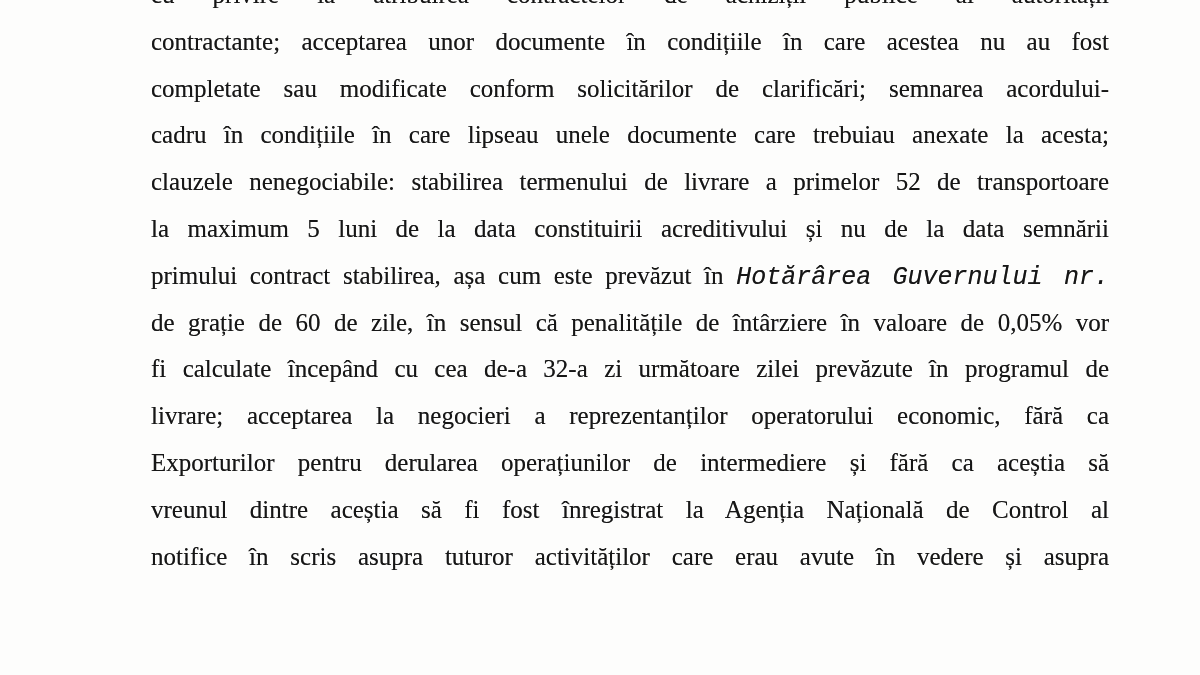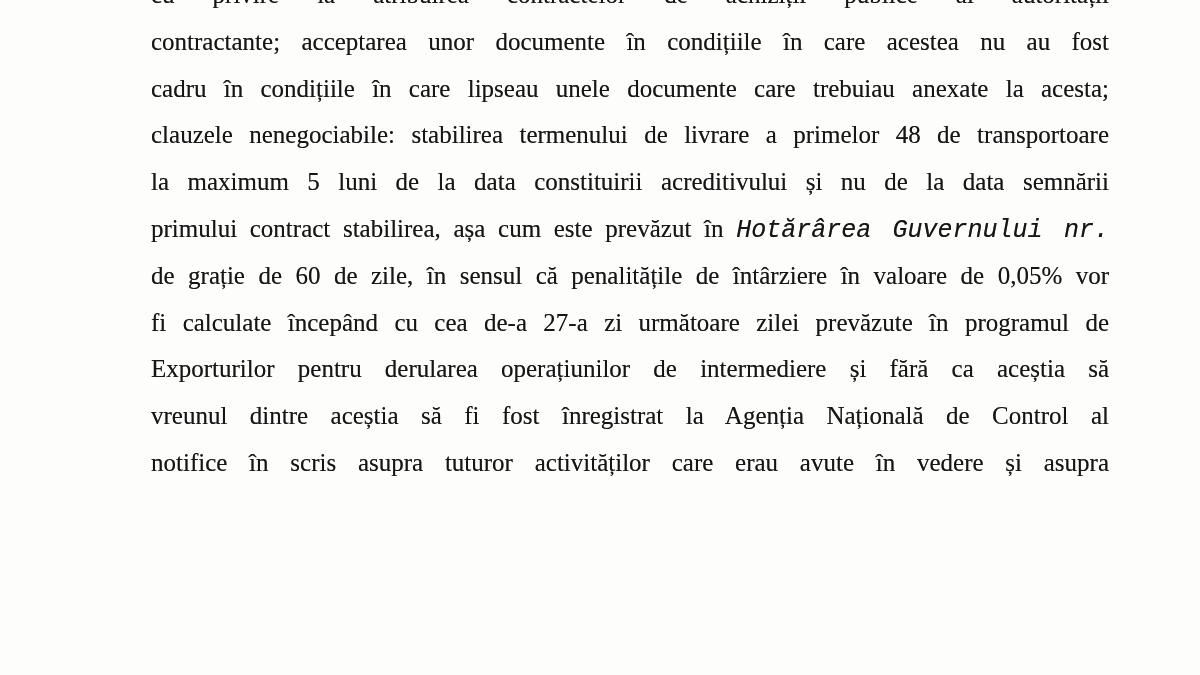--- a/index.html
+++ b/index.html
@@ -36,23 +36,25 @@
     font-family: Liberation Mono, monospace;
   }
 </style>
 </head>
 <body>
 
 <div class="page">
   <div class="textblock">
     <div class="line"><span>cu privire la atribuirea contractelor de achiziții publice ai autorității</span></div>
     <div class="line"><span>contractante; acceptarea unor documente în condițiile în care acestea nu au fost</span></div>
+    <div class="line"><span>completate sau modificate conform solicitărilor de clarificări; semnarea acordului-</span></div>
     <div class="line"><span>cadru în condițiile în care lipseau unele documente care trebuiau anexate la acesta;</span></div>
-    <div class="line"><span>clauzele nenegociabile: stabilirea termenului de livrare a primelor 48 de transportoare</span></div>
+    <div class="line"><span>clauzele nenegociabile: stabilirea termenului de livrare a primelor 52 de transportoare</span></div>
     <div class="line"><span>la maximum 5 luni de la data constituirii acreditivului și nu de la data semnării</span></div>
     <div class="line"><span>primului contract stabilirea, așa cum este prevăzut în </span><span class="it">Hotărârea Guvernului nr.</span></div>
     <div class="line"><span>de grație de 60 de zile, în sensul că penalitățile de întârziere în valoare de 0,05% vor</span></div>
-    <div class="line"><span>fi calculate începând cu cea de-a 27-a zi următoare zilei prevăzute în programul de</span></div>
+    <div class="line"><span>fi calculate începând cu cea de-a 32-a zi următoare zilei prevăzute în programul de</span></div>
+    <div class="line"><span>livrare; acceptarea la negocieri a reprezentanților operatorului economic, fără ca</span></div>
     <div class="line"><span>Exporturilor pentru derularea operațiunilor de intermediere și fără ca aceștia să</span></div>
     <div class="line"><span>vreunul dintre aceștia să fi fost înregistrat la Agenția Națională de Control al</span></div>
     <div class="line"><span>notifice în scris asupra tuturor activităților care erau avute în vedere și asupra</span></div>
   </div>
 </div>
 
 </body></html>

